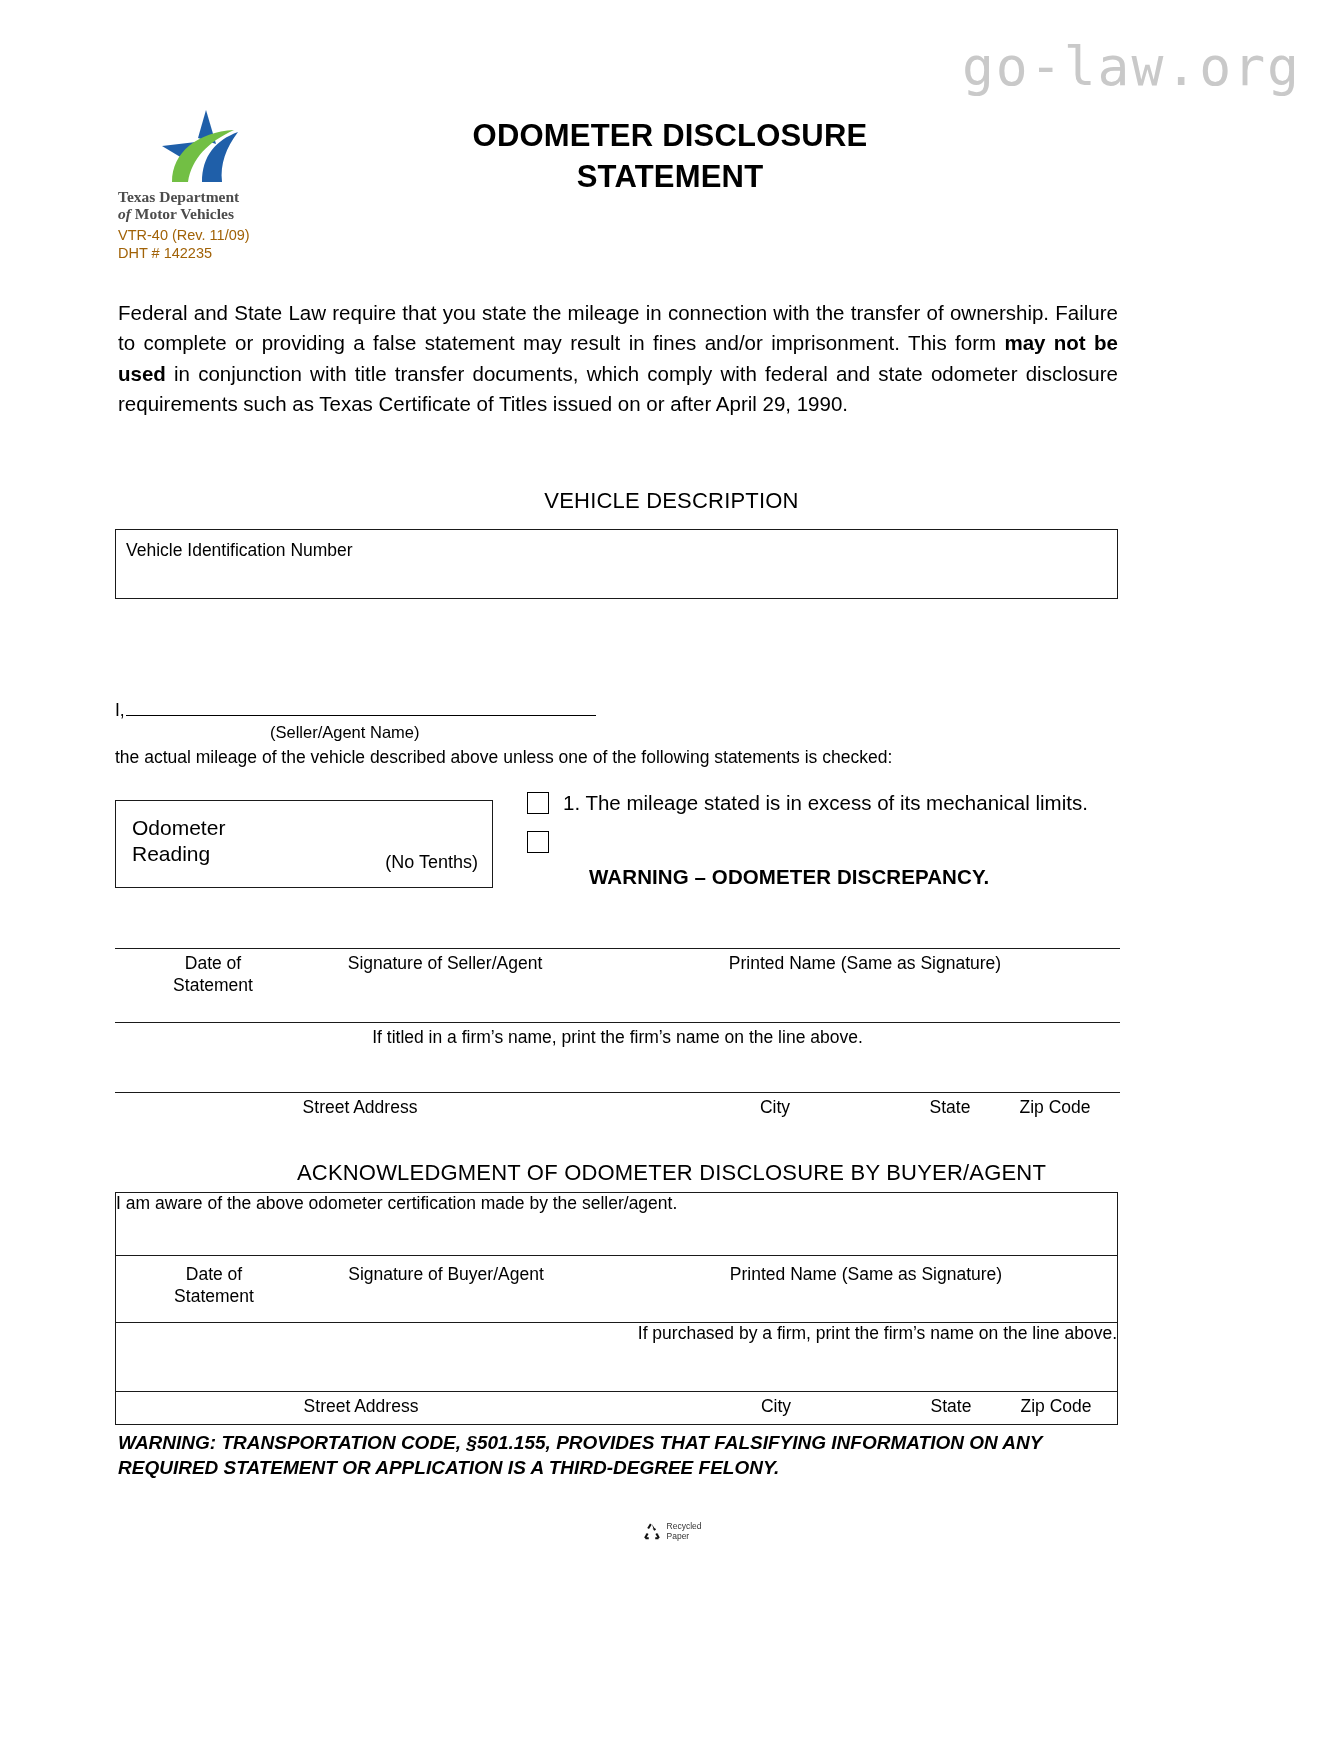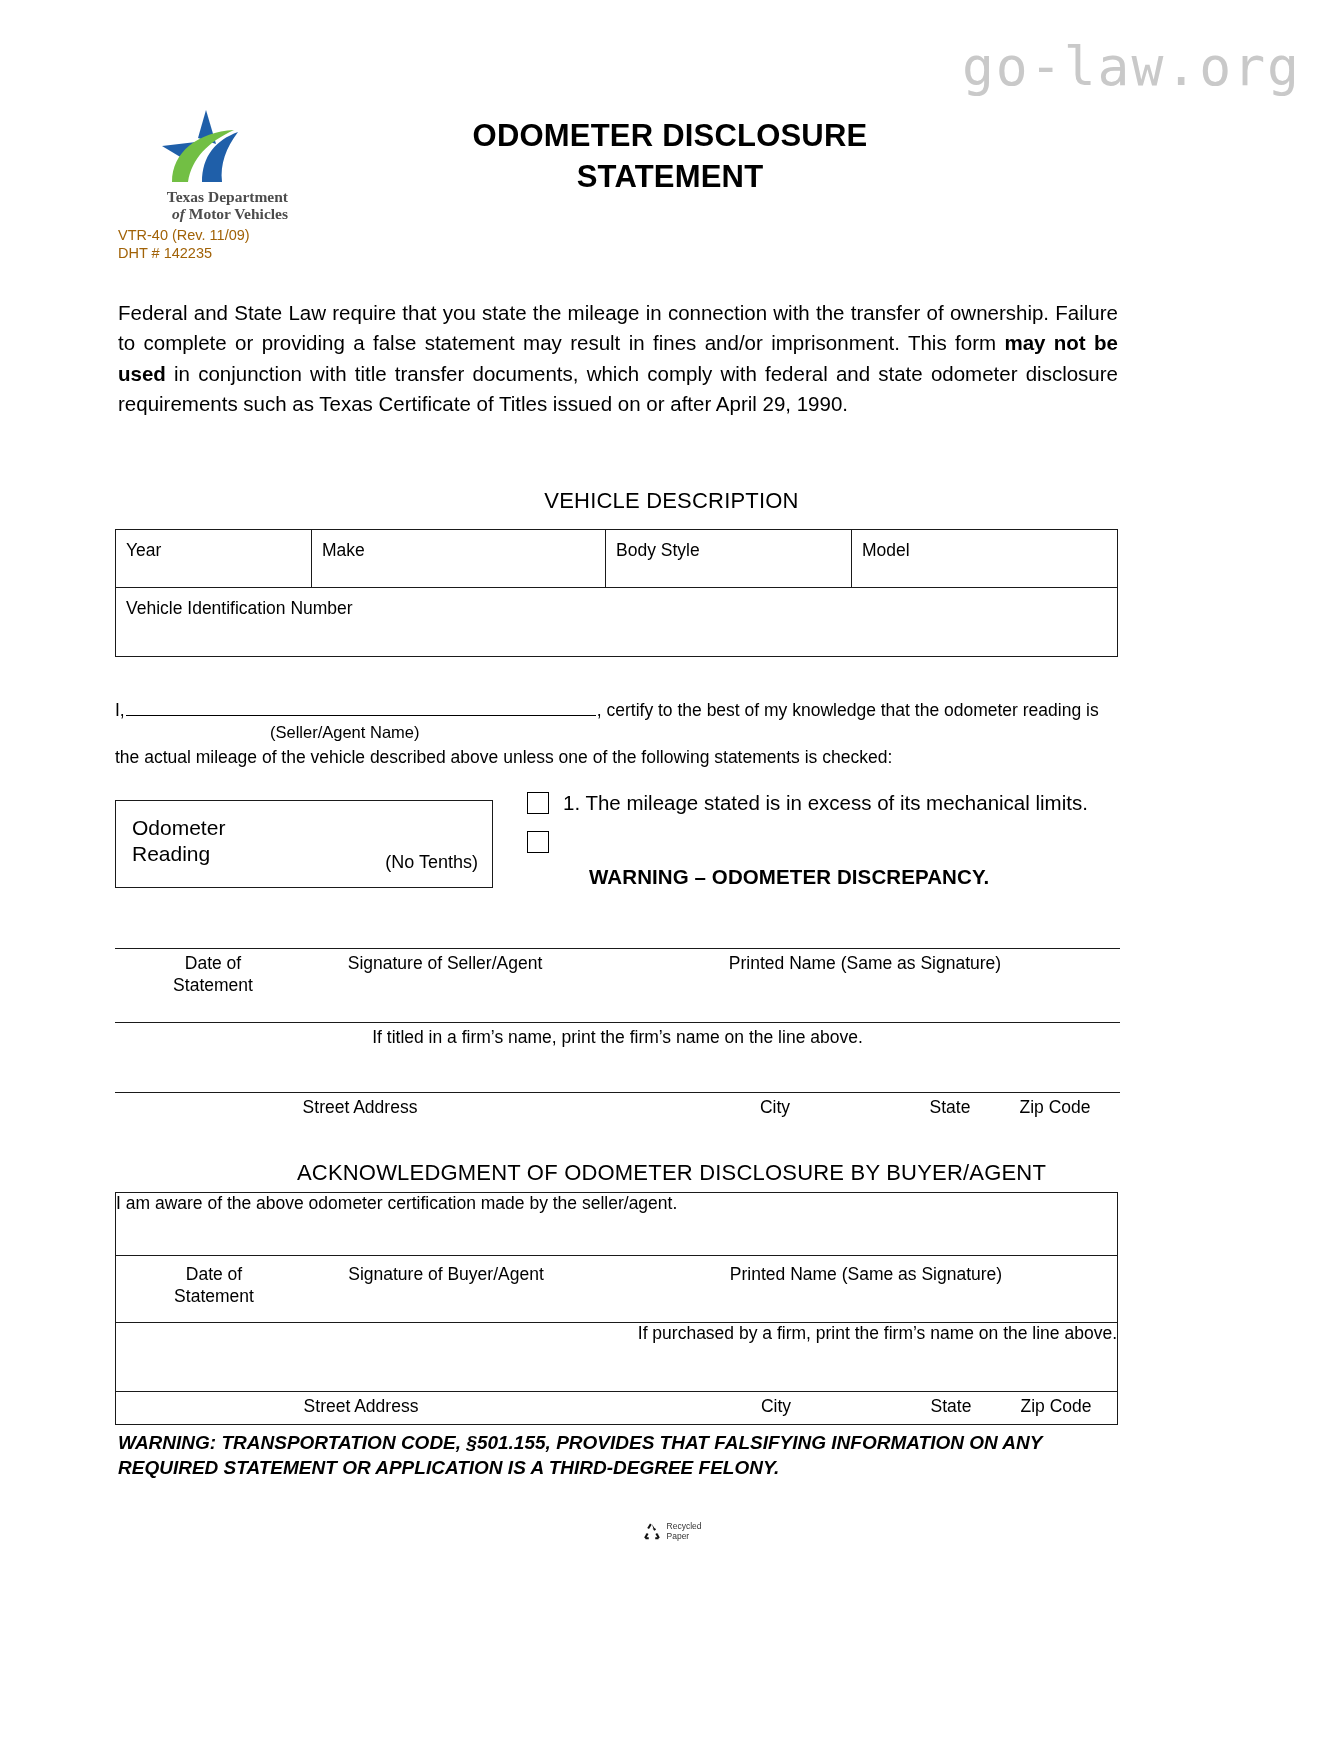--- a/index.html
+++ b/index.html
@@ -56,21 +56,20 @@
     margin-left: 24px;
   }
   .logo-wordmark {
     font-family: "Liberation Serif", serif;
     font-size: 15.5px;
     line-height: 1.12;
     color: #4c4c4c;
     font-weight: 700;
     margin-top: 2px;
     white-space: nowrap;
-    text-align: right;
   }
   .logo-wordmark .l2 { font-style: italic; }
   .logo-wordmark .l2 b { font-style: normal; }
   .form-meta {
     font-size: 14.5px;
     line-height: 1.28;
     margin-top: 3px;
     color: #a16207;
     white-space: nowrap;
   }
@@ -356,37 +355,30 @@
       <div>STATEMENT</div>
     </div>
   </div>
 
   <div class="intro"><span>Federal and State Law require that you state the mileage in connection with the transfer of ownership.  Failure to complete or providing a false statement may result in fines and/or imprisonment.   This form </span><b>may not be used</b><span> in conjunction with title transfer documents, which comply with federal and state odometer disclosure requirements such as Texas Certificate of Titles issued on or after April 29, 1990.</span></div>
 
   <div class="section-heading" id="vehicle-desc-heading">VEHICLE DESCRIPTION</div>
 
   <table class="vehicle-table">
     <tbody>
-        <tr>
-      <td style="width:185px"><span>Year</span></td>
-      <td style="width:283px"><span>Make</span></td>
-      <td style="width:235px"><span>Body Style</span></td>
-      <td><span>Model</span></td>
-    </tr>
     <tr>
       <td colspan="4" style="height:58px"><span>Vehicle Identification Number</span></td>
     </tr>
   </tbody>
     </table>
 
   <div class="certify">
     <div class="certify-line1">
       <span>I,</span>
       <span class="blank-rule"></span>
-      <span>, certify to the best of my knowledge that the odometer reading is</span>
     </div>
     <span class="seller-agent-caption">(Seller/Agent Name)</span>
     <div class="certify-line2">the actual mileage of the vehicle described above unless one of the following statements is checked:</div>
   </div>
 
   <div class="odo-row">
     <div class="odo-box">
       <div class="odo-label">
         <div>Odometer</div>
         <div>Reading</div>

